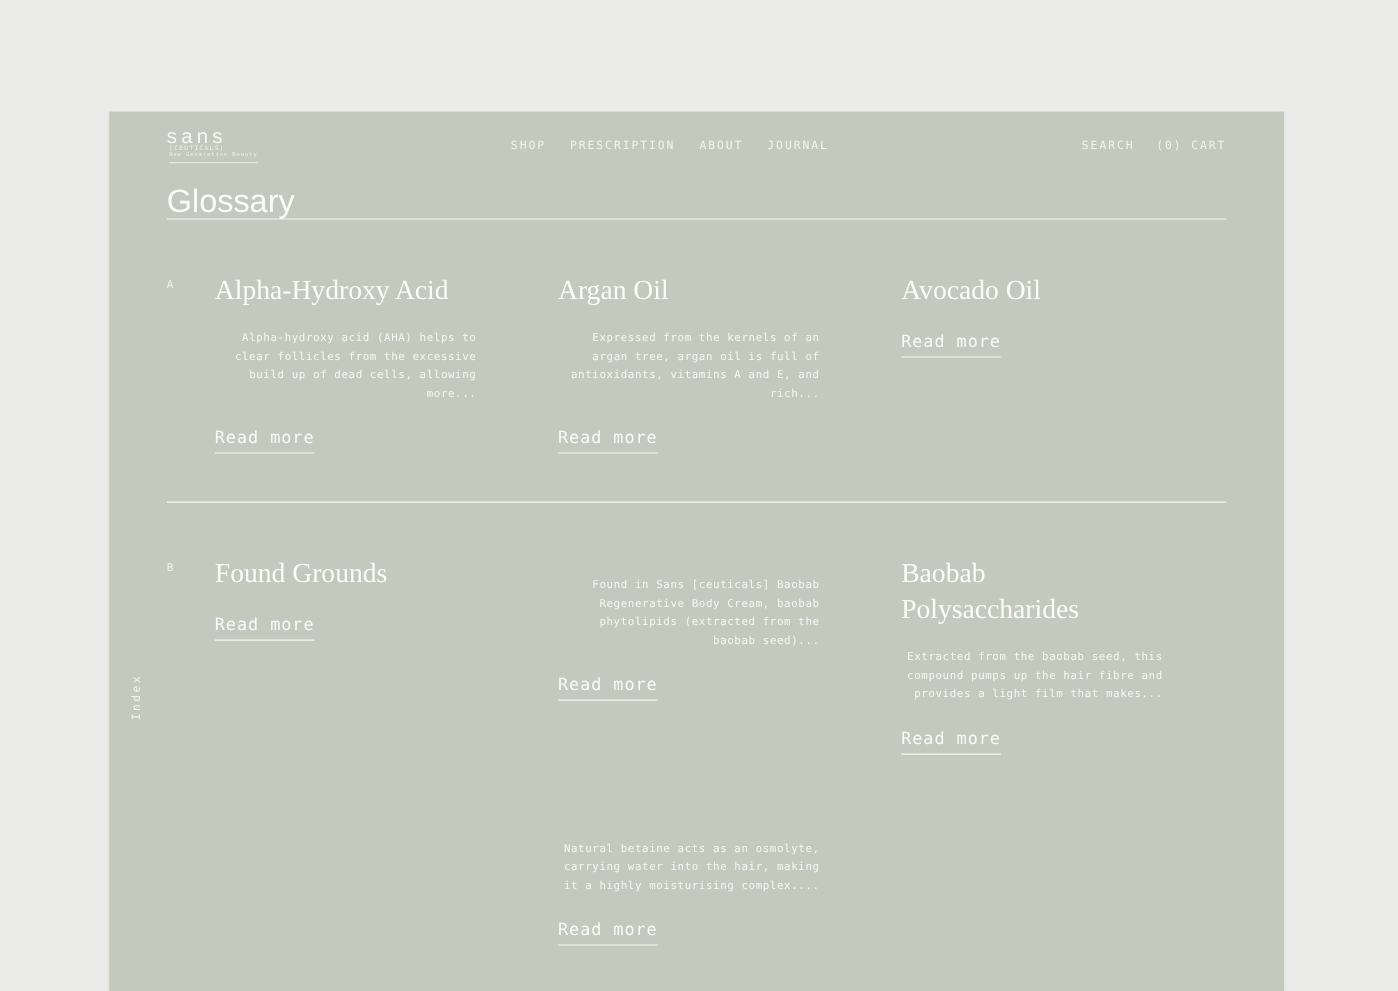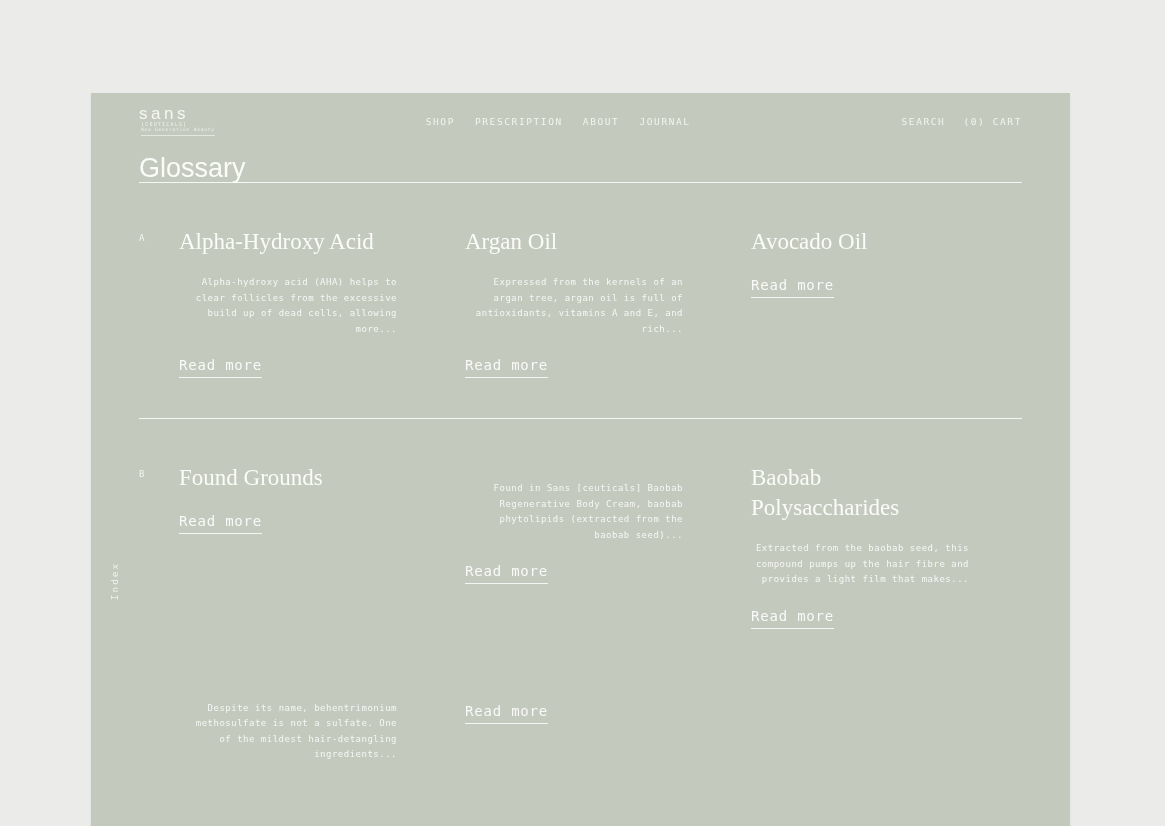--- a/index.html
+++ b/index.html
@@ -207,25 +207,25 @@
     <a class="read-more">Read more</a>
   </article>
 
   <article class="entry">
     <h2 class="entry-title">Baobab Polysaccharides</h2>
     <p class="entry-excerpt">Extracted from the baobab seed, this compound pumps up the hair fibre and provides a light film that makes...</p>
     <a class="read-more">Read more</a>
   </article>
 
   <article class="entry">
-    <p class="entry-excerpt">Despite its name, behentrimonium methosulfate is not a sulfate. One of the mildest hair-detangling ingredients...</p>
-
-  </article>
-
-  <article class="entry">
+
+  </article>
+
+  <article class="entry">
+    <p class="entry-excerpt">Natural betaine acts as an osmolyte, carrying water into the hair, making it a highly moisturising complex....</p>
     <a class="read-more">Read more</a>
   </article>
 </div>
     </div>
   </section>
 </div>
 
     </div>
 
     <span class="index-vertical">Index</span>

